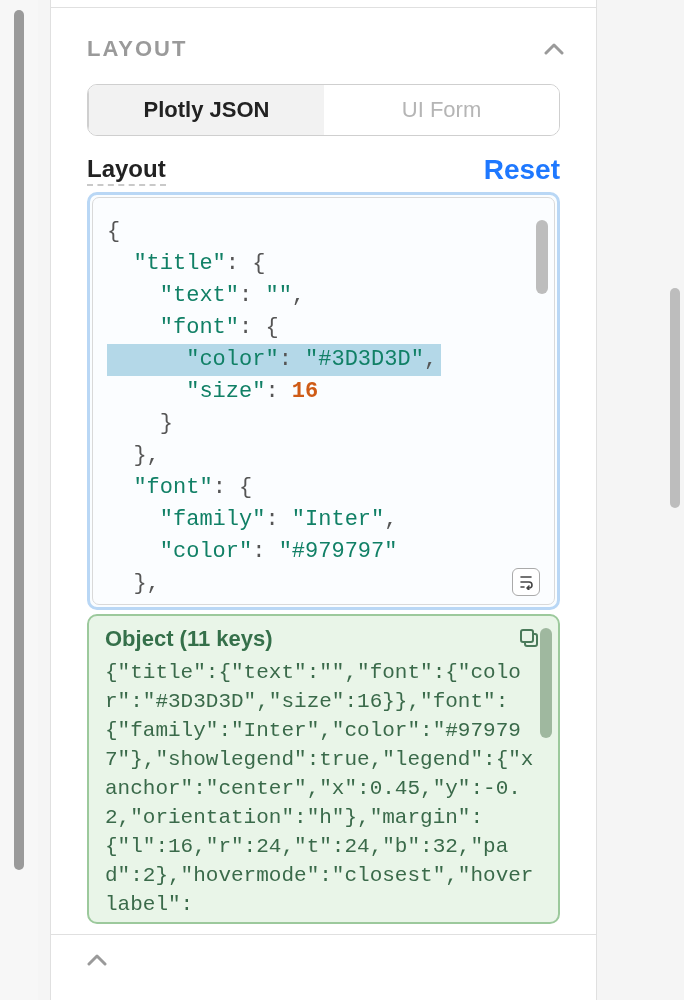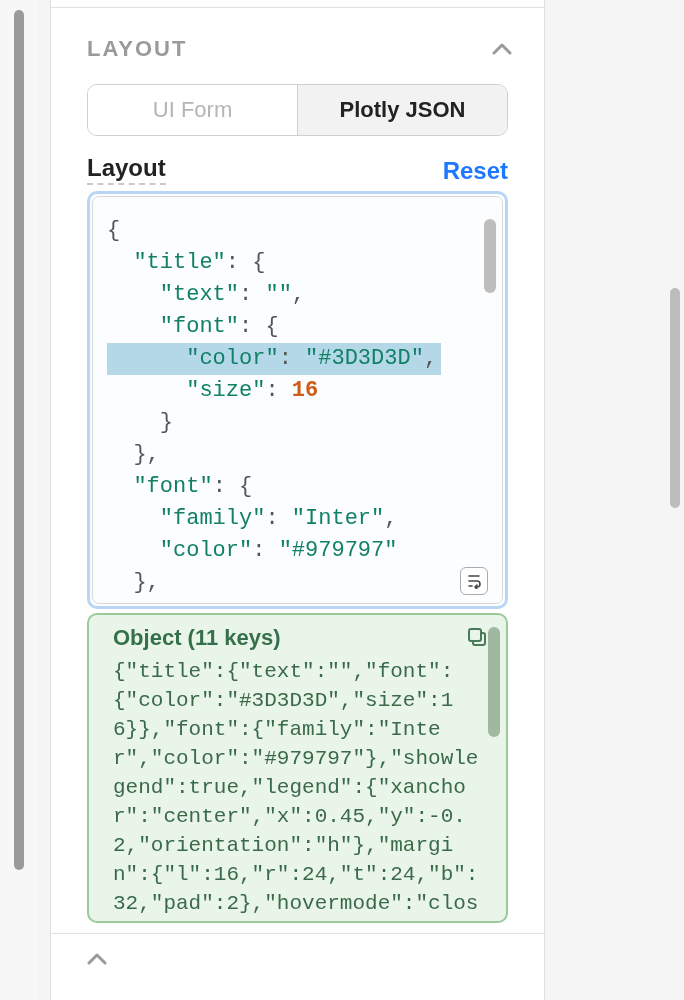--- a/index.html
+++ b/index.html
@@ -42,21 +42,21 @@
     top: 288px;
     width: 10px;
     height: 220px;
     background: #bdbdbd;
     border-radius: 5px;
   }
   .panel {
     position: absolute;
     left: 50px;
     top: 0;
-    width: 495px;
+    width: 547px;
     background: #fff;
     border-left: 1px solid #e0e0e0;
     border-right: 1px solid #e0e0e0;
     height: 100%;
   }
   .top-card-edge {
     height: 8px;
     border-bottom: 1px solid #e0e0e0;
     margin: 0 0 10px 0;
   }
@@ -113,21 +113,21 @@
     margin: 0 36px 6px 36px;
   }
   .layout-label {
     font-size: 24px;
     font-weight: 600;
     color: #222;
     border-bottom: 2px dashed #c9c9c9;
     padding-bottom: 1px;
   }
   .reset-link {
-    font-size: 24px;
+    font-size: 28px;
     font-weight: 600;
     color: #1e78ff;
     cursor: pointer;
   }
   .json-editor {
     margin: 6px 36px 0 36px;
     border: 3px solid #b9d7f5;
     border-radius: 10px;
     background: #fafdff;
     position: relative;
@@ -181,21 +181,21 @@
     align-items: center;
     justify-content: center;
     font-size: 16px;
     cursor: pointer;
   }
   .object-preview {
     margin: 4px 36px 0 36px;
     border: 2px solid #9cc99c;
     border-radius: 10px;
     background: #e9f5e8;
-    padding: 10px 16px 12px 24px;
+    padding: 10px 16px 12px 16px;
     position: relative;
     height: 310px;
     overflow: hidden;
   }
   .obj-header {
     display: flex;
     align-items: center;
     justify-content: space-between;
     margin-bottom: 6px;
   }
@@ -250,22 +250,22 @@
   <div class="section-header">
     <span class="section-title">LAYOUT</span>
     <span class="chevron">
       <svg width="20" height="14" viewBox="0 0 20 14">
           <path d="M2 11 L10 3 L18 11" stroke="#9a9a9a" stroke-width="3" fill="none" stroke-linecap="round" stroke-linejoin="round"></path>
         </svg>
     </span>
   </div>
 
   <div class="tabbar">
+    <div class="tab active">Plotly JSON</div>
     <div class="tab inactive">UI Form</div>
-    <div class="tab active">Plotly JSON</div>
   </div>
 
   <div class="layout-row">
     <span class="layout-label">Layout</span>
     <span class="reset-link">Reset</span>
   </div>
 
   <div class="json-editor">
     <div class="json-inner">
       <div class="json-scroll-thumb"></div>

